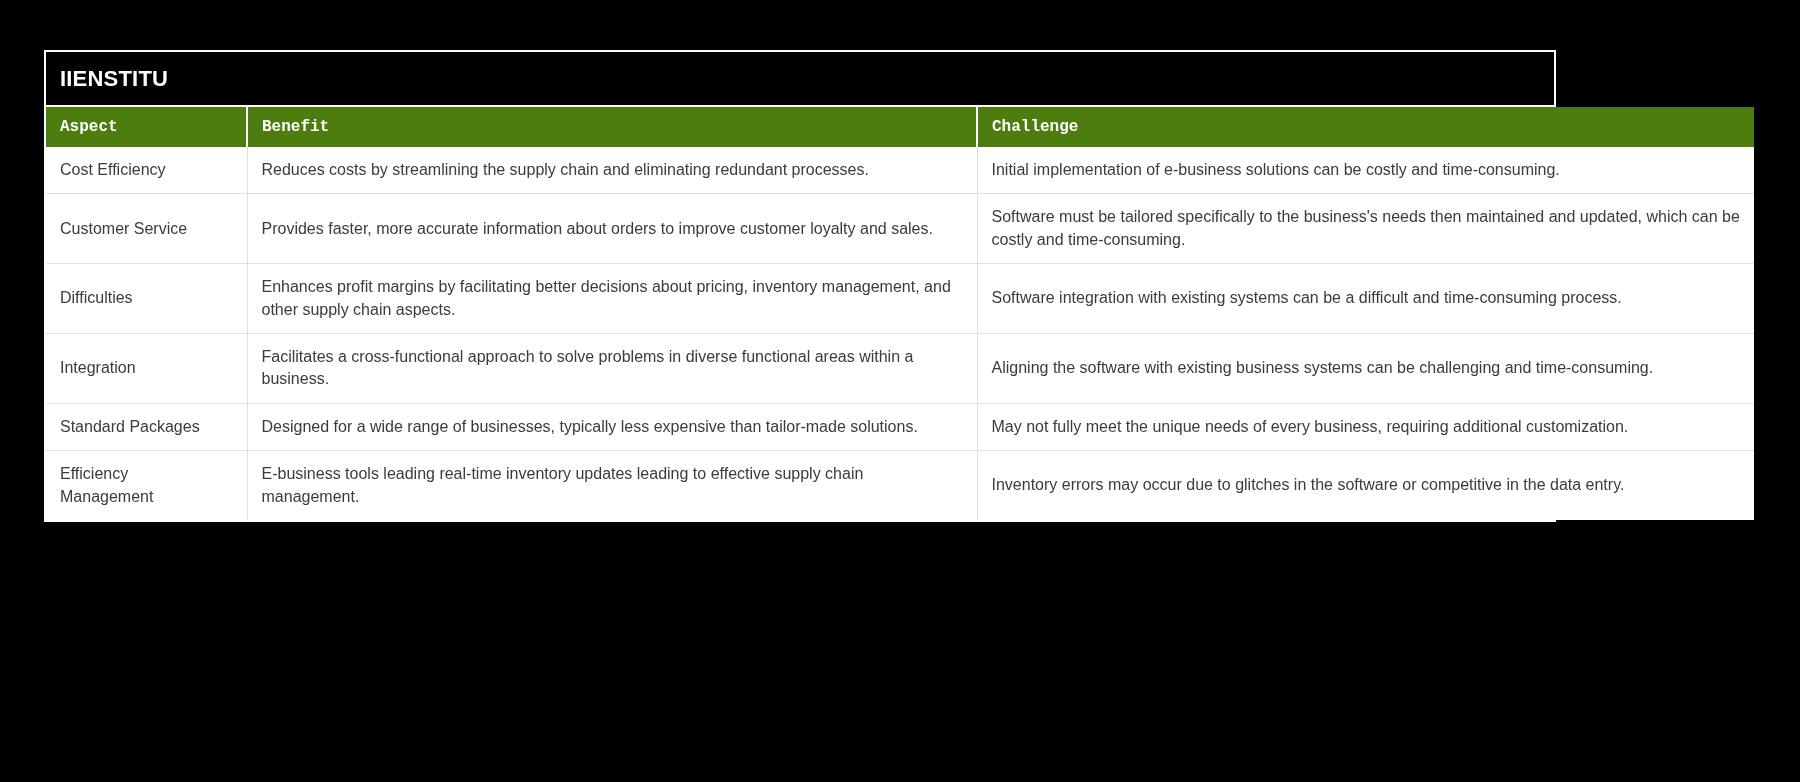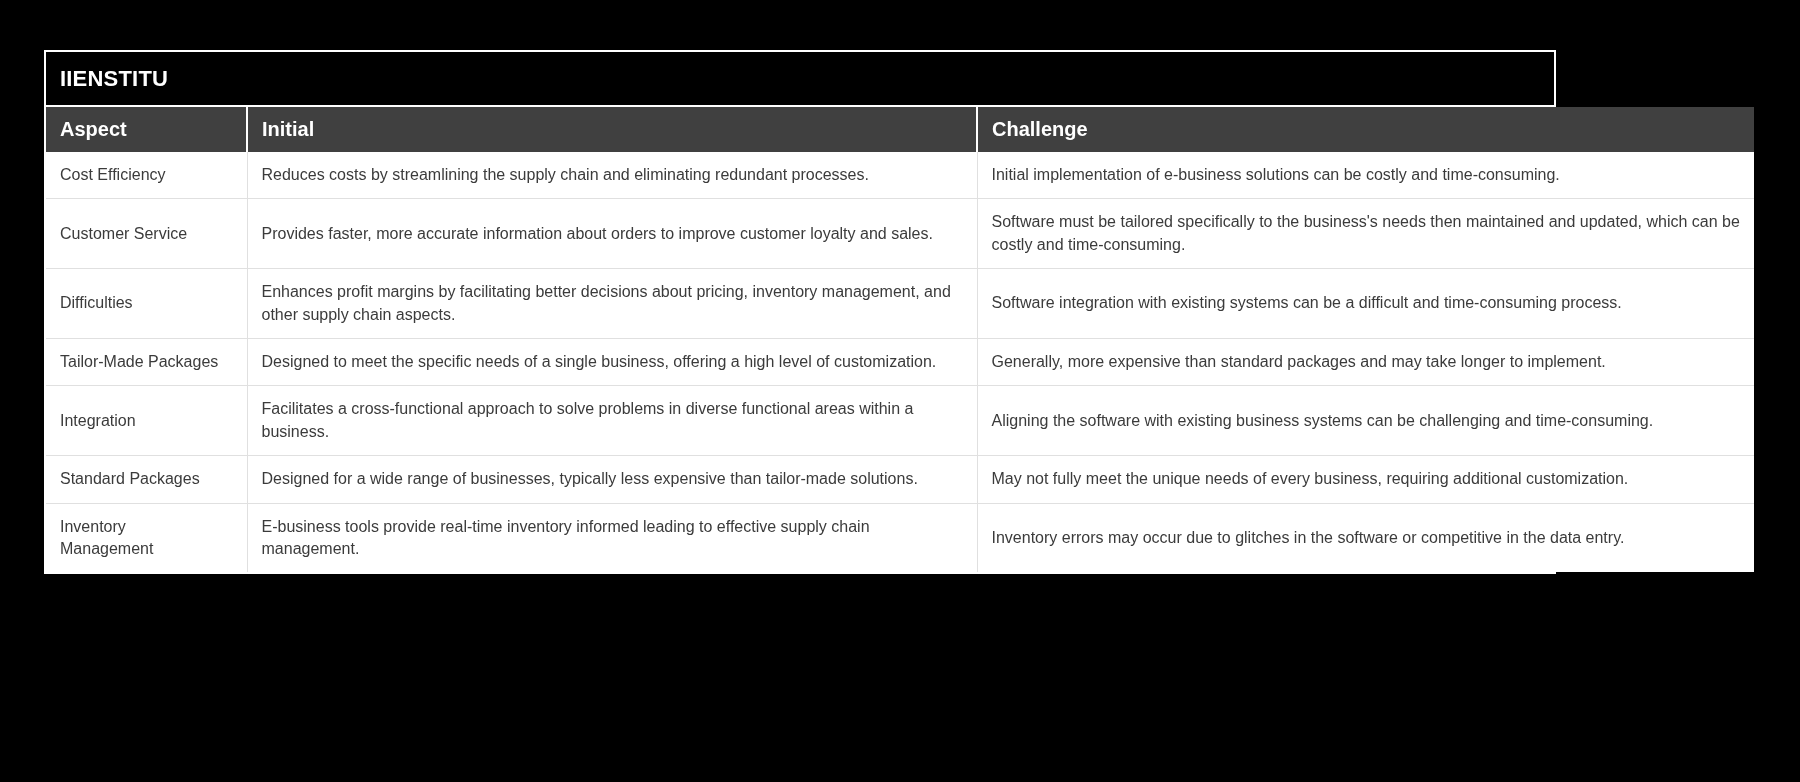--- a/index.html
+++ b/index.html
@@ -30,27 +30,28 @@
   table.cmp {
     width: 100%;
     border-collapse: collapse;
     background: #ffffff;
     table-layout: fixed;
   }
   col.c-aspect    { width: 201px; }
   col.c-benefit   { width: 730px; }
   col.c-challenge { width: 777px; }
   thead th {
-    background: #404040;
+    background: #4d7c0f;
     color: #ffffff;
-    font-size: 20px;
+    font-size: 16px;
     font-weight: bold;
     text-align: left;
     padding: 11px 14px;
     border: none;
+    font-family: Liberation Mono, monospace;
   }
   thead th + th { border-left: 2px solid #ffffff; }
   tbody td {
     color: #3b3b3b;
     font-size: 16px;
     line-height: 1.4;
     vertical-align: middle;
     padding: 12px 14px;
     border-top: 1px solid #e0e0e0;
     background: #ffffff;
@@ -67,55 +68,50 @@
   <div class="title-bar">IIENSTITU</div>
   <table class="cmp">
     <colgroup>
       <col class="c-aspect">
       <col class="c-benefit">
       <col class="c-challenge">
     </colgroup>
     <thead>
       <tr>
         <th>Aspect</th>
-        <th>Initial</th>
+        <th>Benefit</th>
         <th>Challenge</th>
       </tr>
     </thead>
     <tbody>
         <tr>
           <td class="col-aspect">Cost Efficiency</td>
           <td class="col-benefit">Reduces costs by streamlining the supply chain and eliminating redundant processes.</td>
           <td class="col-challenge">Initial implementation of e-business solutions can be costly and time-consuming.</td>
         </tr>
         <tr>
           <td class="col-aspect">Customer Service</td>
           <td class="col-benefit">Provides faster, more accurate information about orders to improve customer loyalty and sales.</td>
           <td class="col-challenge">Software must be tailored specifically to the business's needs then maintained and updated, which can be costly and time-consuming.</td>
         </tr>
         <tr>
           <td class="col-aspect">Difficulties</td>
           <td class="col-benefit">Enhances profit margins by facilitating better decisions about pricing, inventory management, and other supply chain aspects.</td>
           <td class="col-challenge">Software integration with existing systems can be a difficult and time-consuming process.</td>
         </tr>
         <tr>
-          <td class="col-aspect">Tailor-Made Packages</td>
-          <td class="col-benefit">Designed to meet the specific needs of a single business, offering a high level of customization.</td>
-          <td class="col-challenge">Generally, more expensive than standard packages and may take longer to implement.</td>
-        </tr>
-        <tr>
           <td class="col-aspect">Integration</td>
           <td class="col-benefit">Facilitates a cross-functional approach to solve problems in diverse functional areas within a business.</td>
           <td class="col-challenge">Aligning the software with existing business systems can be challenging and time-consuming.</td>
         </tr>
         <tr>
           <td class="col-aspect">Standard Packages</td>
           <td class="col-benefit">Designed for a wide range of businesses, typically less expensive than tailor-made solutions.</td>
           <td class="col-challenge">May not fully meet the unique needs of every business, requiring additional customization.</td>
         </tr>
         <tr>
-          <td class="col-aspect">Inventory Management</td>
-          <td class="col-benefit">E-business tools provide real-time inventory informed leading to effective supply chain management.</td>
+          <td class="col-aspect">Efficiency Management</td>
+          <td class="col-benefit">E-business tools leading real-time inventory updates leading to effective supply chain management.</td>
           <td class="col-challenge">Inventory errors may occur due to glitches in the software or competitive in the data entry.</td>
         </tr>
       </tbody>
   </table>
 </div>
 
 </body></html>

